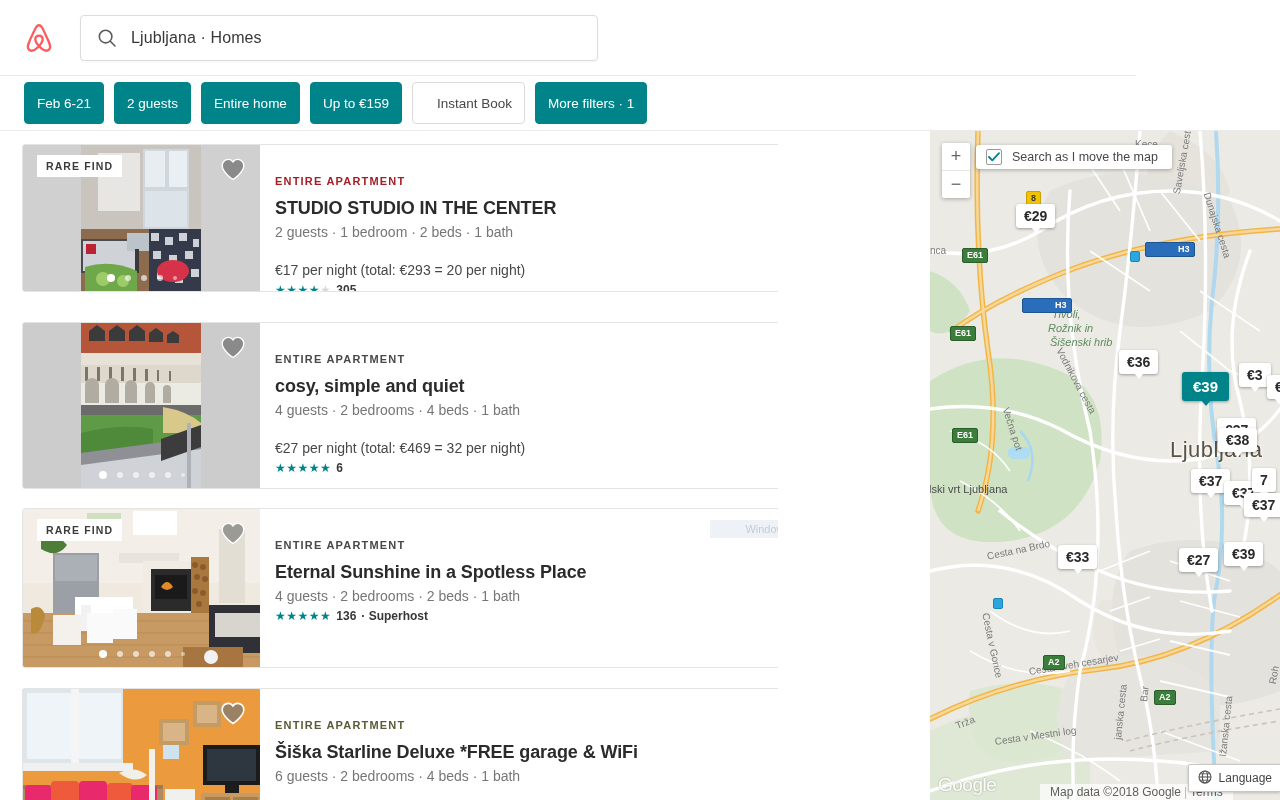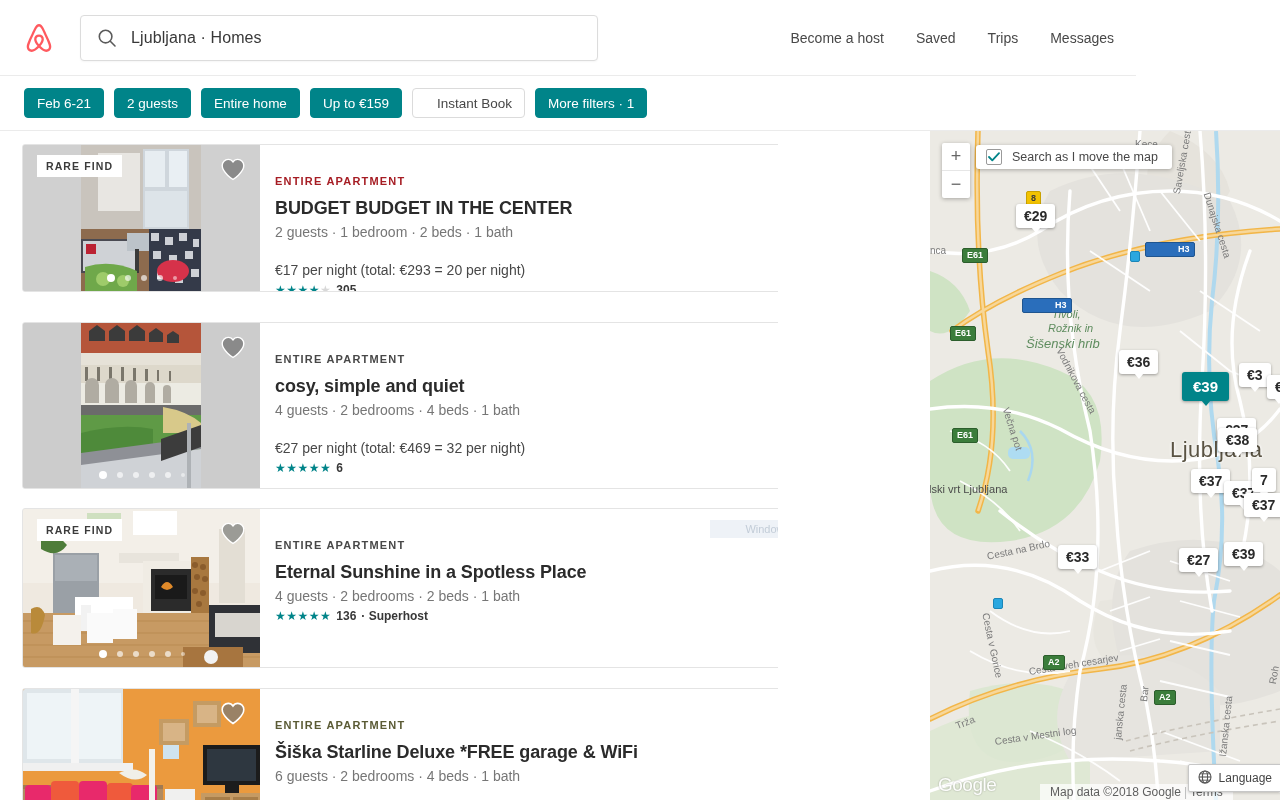--- a/index.html
+++ b/index.html
@@ -47,21 +47,21 @@
   .filterbar {
     position: absolute; top: 76px; left: 0;
     width: 1280px; height: 55px;
     background: #fff;
     border-bottom: 1px solid #ebebeb;
     display: flex; align-items: center;
     padding-left: 24px;
     gap: 10px;
   }
   .pill {
-    height: 30px;
+    height: 42px;
     border-radius: 4px;
     display: flex; align-items: center;
     padding: 0 12px;
     font-size: 13.5px;
     white-space: nowrap;
     cursor: pointer;
     border: 1px solid transparent;
   }
   .pill.active { background: #008489; color: #fff; border-color: #008489; }
   .pill.inactive { background: #fff; color: #484848; border-color: #dbdbdb; padding-left: 24px; }
@@ -273,26 +273,20 @@
   <div class="searchbar">
     <span class="search-icon">
       <svg width="20" height="20" viewBox="0 0 20 20" aria-hidden="true">
         <circle cx="8.6" cy="8.6" r="6.3" fill="none" stroke="#5b5b5b" stroke-width="1.6"></circle>
         <line x1="13.3" y1="13.3" x2="18" y2="18" stroke="#5b5b5b" stroke-width="1.6" stroke-linecap="round"></line>
       </svg>
     </span>
     <span class="search-text">Ljubljana · Homes</span>
   </div>
 
-  <div class="header-nav">
-    <a href="#">Become a host</a>
-    <a href="#">Saved</a>
-    <a href="#">Trips</a>
-    <a href="#">Messages</a>
-  </div>
 </div>
 
 <div class="filterbar">
   <div class="pill active">Feb 6-21</div>
   <div class="pill active">2 guests</div>
   <div class="pill active">Entire home</div>
   <div class="pill active">Up to €159</div>
   <div class="pill inactive">Instant Book</div>
   <div class="pill active">More filters · 1</div>
 </div>
@@ -345,21 +339,21 @@
       <div class="dots">
         <span class="dot on"></span>
         <span class="dot"></span>
         <span class="dot"></span>
         <span class="dot"></span>
         <span class="dot sm"></span>
       </div>
     </div>
     <div class="card-body">
       <div class="kicker red">ENTIRE APARTMENT</div>
-      <div class="title caps">BUDGET BUDGET IN THE CENTER</div>
+      <div class="title caps">STUDIO STUDIO IN THE CENTER</div>
       <div class="meta">2 guests · 1 bedroom · 2 beds · 1 bath</div>
       <div class="price">€17  per night (total: €293 = 20 per night)</div>
       <div class="rating-row">
         <span class="stars">★★★★<span class="off">★</span></span>
         <span class="rating-count">305</span>
       </div>
     </div>
   </div>
 
   <div class="card" style="top:191px;height:167px">
@@ -655,21 +649,21 @@
   <div class="roadshield rs-yellow" style="top:60px;left:96px">8</div>
   <div class="roadshield rs-green" style="top:524px;left:113px">A2</div>
   <div class="roadshield rs-green" style="top:559px;left:224px">A2</div>
   <div class="roadshield rs-cyan" style="top:120px;left:200px"></div>
   <div class="roadshield rs-cyan" style="top:224px;left:207px"></div>
   <div class="roadshield rs-cyan" style="top:467px;left:63px"></div>
 
   <div class="maplabel city" style="top:306px;left:240px">Ljubljana</div>
   <div class="maplabel park" style="top:177px;left:122px;font-size:11px">Tivoli,</div>
   <div class="maplabel park" style="top:191px;left:118px;font-size:11px">Rožnik in</div>
-  <div class="maplabel park" style="top:205px;left:96px;font-size:13px">Šišenski hrib</div>
+  <div class="maplabel park" style="top:205px;left:120px;font-size:11px">Šišenski hrib</div>
   <div class="maplabel poi" style="top:352px;left:-7px">alski vrt Ljubljana</div>
   <div class="maplabel" style="top:215px;left:134px;transform:rotate(62deg);transform-origin:left top">Vodnikova cesta</div>
   <div class="maplabel" style="top:275px;left:81px;transform:rotate(72deg);transform-origin:left top">Večna pot</div>
   <div class="maplabel" style="top:420px;left:56px;transform:rotate(-12deg);transform-origin:left top">Cesta na Brdo</div>
   <div class="maplabel" style="top:605px;left:64px;transform:rotate(-8deg);transform-origin:left top">Cesta v Mestni log</div>
   <div class="maplabel" style="top:535px;left:98px;transform:rotate(-9deg);transform-origin:left top">Cesta dveh cesarjev</div>
   <div class="maplabel" style="top:481px;left:61px;transform:rotate(78deg);transform-origin:left top">Cesta v Gorice</div>
   <div class="maplabel" style="top:625px;left:287px;transform:rotate(-84deg);transform-origin:left top">Ižanska cesta</div>
   <div class="maplabel" style="top:608px;left:182px;transform:rotate(-84deg);transform-origin:left top">janska cesta</div>
   <div class="maplabel" style="top:60px;left:282px;transform:rotate(72deg);transform-origin:left top">Dunajska cesta</div>

